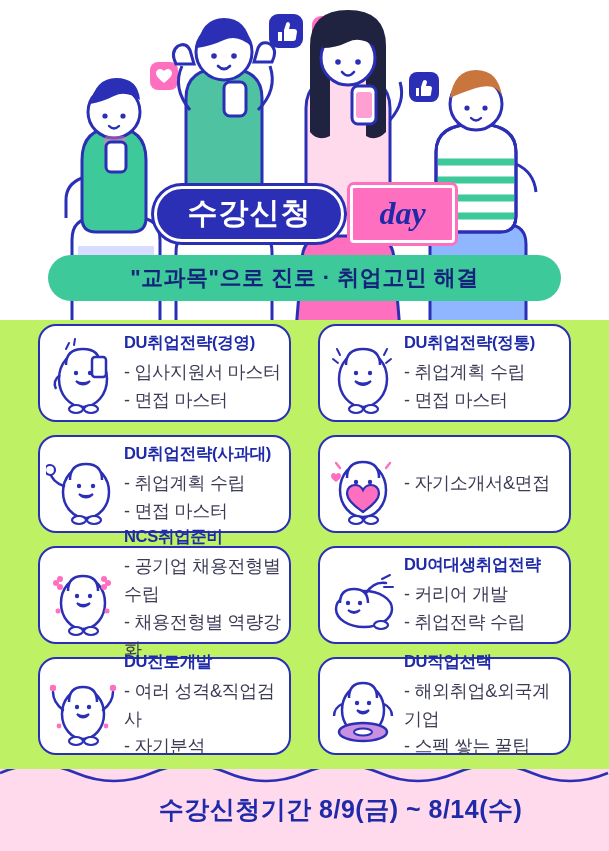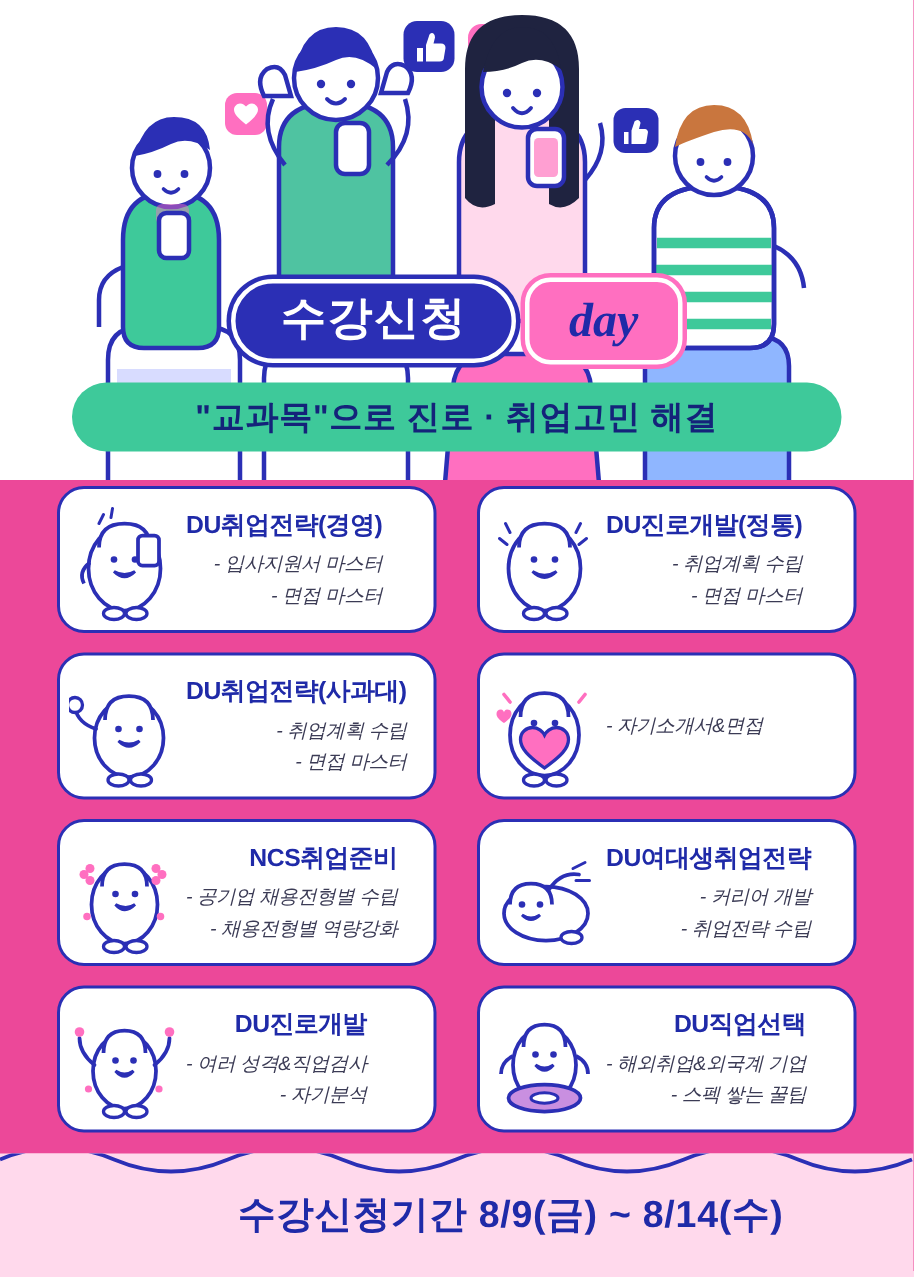--- a/index.html
+++ b/index.html
@@ -6,21 +6,21 @@
   body{
     width:609px;height:851px;
     font-family:"Liberation Sans", sans-serif;
     background:#ffffff;
     overflow:hidden;
     position:relative;
   }
   .poster{
     position:relative;
     width:609px;height:851px;
-    background:#ec4899;
+    background:#bef264;
     overflow:hidden;
   }
 
   
   .hero{
     position:absolute;left:0;top:0;width:609px;height:320px;
     background:#ffffff;
     overflow:hidden;
   }
   .hero svg{position:absolute;left:0;top:0;}
@@ -37,21 +37,21 @@
     border-radius:32px;
     padding:9px 30px 11px;
     color:#ffffff;
     font-size:30px;font-weight:bold;letter-spacing:1px;
     box-shadow:0 0 0 3px #2b2fb5;
     line-height:1;
   }
   .pill-pink{
     background:#ff6fc0;
     border:3px solid #ffffff;
-    border-radius:17px;
+    border-radius:4px;
     padding:9px 26px 11px;
     color:#1f2aa8;
     font-size:32px;font-weight:bold;font-style:italic;
     box-shadow:0 0 0 3px #ff6fc0;
     line-height:1;
     font-family:"Liberation Serif", serif;
   }
   .subtitle-wrap{
     position:absolute;left:48px;top:255px;width:513px;height:46px;
     background:#3ec99a;
@@ -65,21 +65,20 @@
 
   
   .grid{
     position:absolute;left:38px;top:324px;
     width:533px;
     display:grid;
     grid-template-columns:253px 253px;
     grid-column-gap:27px;
     grid-row-gap:13px;
     z-index:4;
-    text-align:right;
   }
   .card{
     position:relative;
     height:98px;
     background:#ffffff;
     border:2.5px solid #2b2fb5;
     border-radius:18px;
     display:flex;align-items:center;
     box-sizing:border-box;
     padding:4px 8px 4px 4px;
@@ -90,21 +89,21 @@
   }
   .card .ctext{
     display:flex;flex-direction:column;justify-content:center;
     padding-left:2px;
   }
   .card .ctitle{
     color:#1f2aa8;font-size:16.5px;font-weight:bold;
     margin-bottom:5px;letter-spacing:-0.3px;
   }
   .card .cline{
-    color:#3b3b55;font-size:13px;line-height:1.55;letter-spacing:-0.3px;font-style:italic;
+    color:#3b3b55;font-size:18px;line-height:1.55;letter-spacing:-0.3px;
   }
 
   
   .footer{
     position:absolute;left:0;bottom:0;width:609px;height:82px;
     background:#ffd9ec;
     overflow:hidden;
     z-index:5;
   }
   .footer .wave{position:absolute;left:0;top:-14px;}
@@ -242,21 +241,21 @@
           <path d="M20 34 q0 -16 17 -16 q17 0 17 16" fill="#ffffff" stroke="#2b2fb5" stroke-width="2.5"></path>
           <circle cx="30" cy="42" r="2.2" fill="#2b2fb5"></circle>
           <circle cx="44" cy="42" r="2.2" fill="#2b2fb5"></circle>
           <path d="M29 50 q8 8 16 0 q-8 5 -16 0z" fill="#8fb6ff" stroke="#2b2fb5" stroke-width="2"></path>
           <path d="M12 32 l-5 -4 M14 24 l-3 -6 M60 32 l5 -4 M58 24 l3 -6" stroke="#2b2fb5" stroke-width="2" stroke-linecap="round"></path>
           <ellipse cx="30" cy="78" rx="7" ry="4" fill="#ffffff" stroke="#2b2fb5" stroke-width="2.2"></ellipse>
           <ellipse cx="45" cy="78" rx="7" ry="4" fill="#ffffff" stroke="#2b2fb5" stroke-width="2.2"></ellipse>
         </svg>
       </div>
       <div class="ctext">
-        <div class="ctitle">DU진로개발(정통)</div>
+        <div class="ctitle">DU취업전략(정통)</div>
         <div class="cline">- 취업계획 수립</div>
         <div class="cline">- 면접 마스터</div>
       </div>
     </div>
 
     <div class="card">
       <div class="mascot">
         <svg width="74" height="84" viewBox="0 0 74 84">
           <ellipse cx="40" cy="50" rx="23" ry="26" fill="#ffffff" stroke="#2b2fb5" stroke-width="2.5"></ellipse>
           <path d="M24 38 q0 -16 16 -16 q16 0 16 16" fill="#ffffff" stroke="#2b2fb5" stroke-width="2.5"></path>

